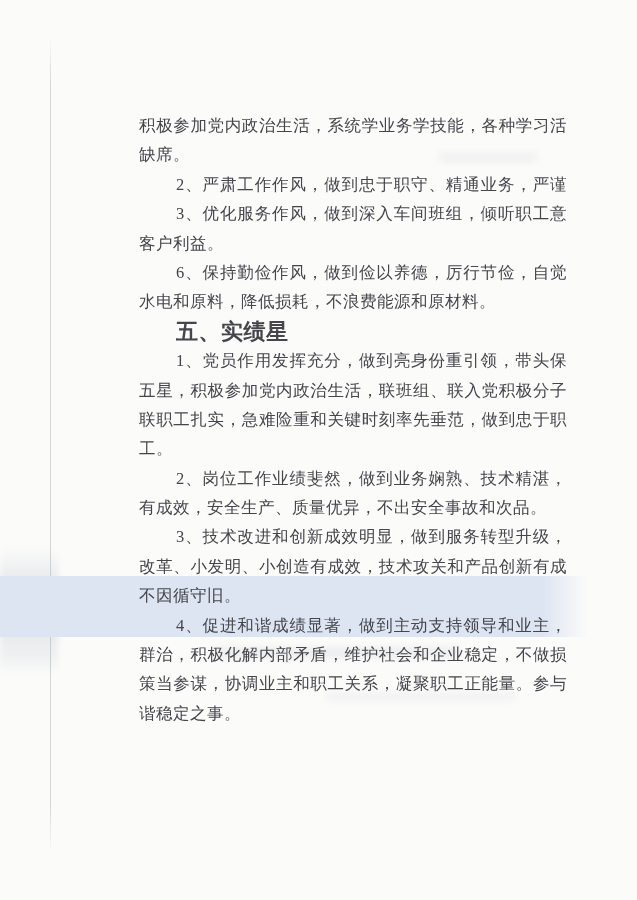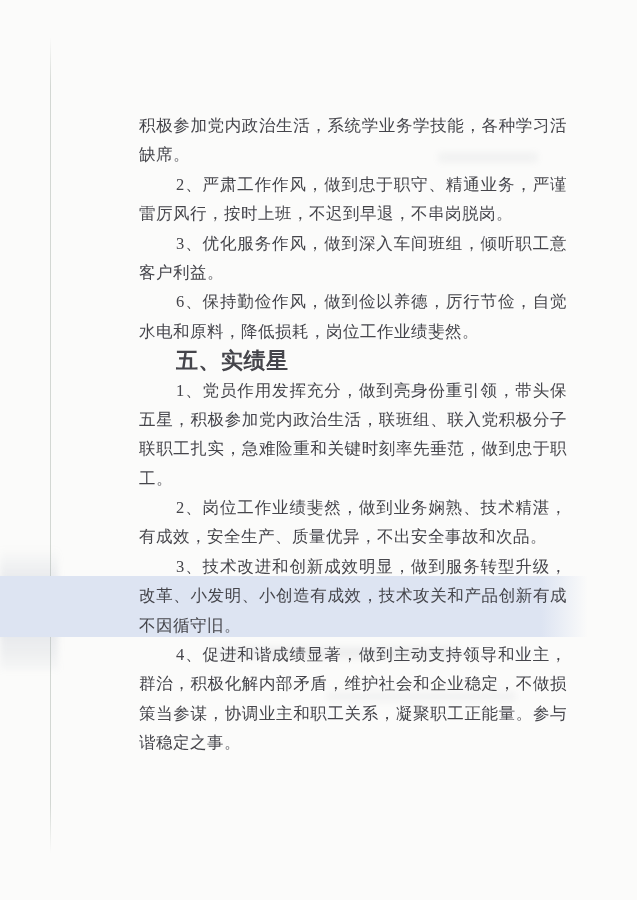--- a/index.html
+++ b/index.html
@@ -94,25 +94,24 @@
   <div class="page-edge"></div>
   <div class="margin-shadow"></div>
   <div class="highlight-band"></div>
   <div class="artifact a1"></div>
   <div class="artifact a2"></div>
   <div class="artifact a3"></div>
   <div class="content" id="doc-content">
       <div class="line">积极参加党内政治生活，系统学业务学技能，各种学习活动不</div>
       <div class="line last">缺席。</div>
       <div class="line indent">2、严肃工作作风，做到忠于职守、精通业务，严谨认真、</div>
-      <div class="line last">雷厉风行，按时上班，不迟到早退，不串岗脱岗。</div>
       <div class="line indent">3、优化服务作风，做到深入车间班组，倾听职工意见，</div>
       <div class="line last">客户利益。</div>
       <div class="line indent">6、保持勤俭作风，做到俭以养德，厉行节俭，自觉节约</div>
-      <div class="line last">水电和原料，降低损耗，岗位工作业绩斐然。</div>
+      <div class="line last">水电和原料，降低损耗，不浪费能源和原材料。</div>
       <div class="line indent last heading">五、实绩星</div>
       <div class="line indent">1、党员作用发挥充分，做到亮身份重引领，带头保合格争</div>
       <div class="line">五星，积极参加党内政治生活，联班组、联入党积极分子和</div>
       <div class="line">联职工扎实，急难险重和关键时刻率先垂范，做到忠于职守</div>
       <div class="line last">工。</div>
       <div class="line indent">2、岗位工作业绩斐然，做到业务娴熟、技术精湛，传帮带</div>
       <div class="line last">有成效，安全生产、质量优异，不出安全事故和次品。</div>
       <div class="line indent">3、技术改进和创新成效明显，做到服务转型升级，开展小</div>
       <div class="line">改革、小发明、小创造有成效，技术攻关和产品创新有成果，</div>
       <div class="line last">不因循守旧。</div>

